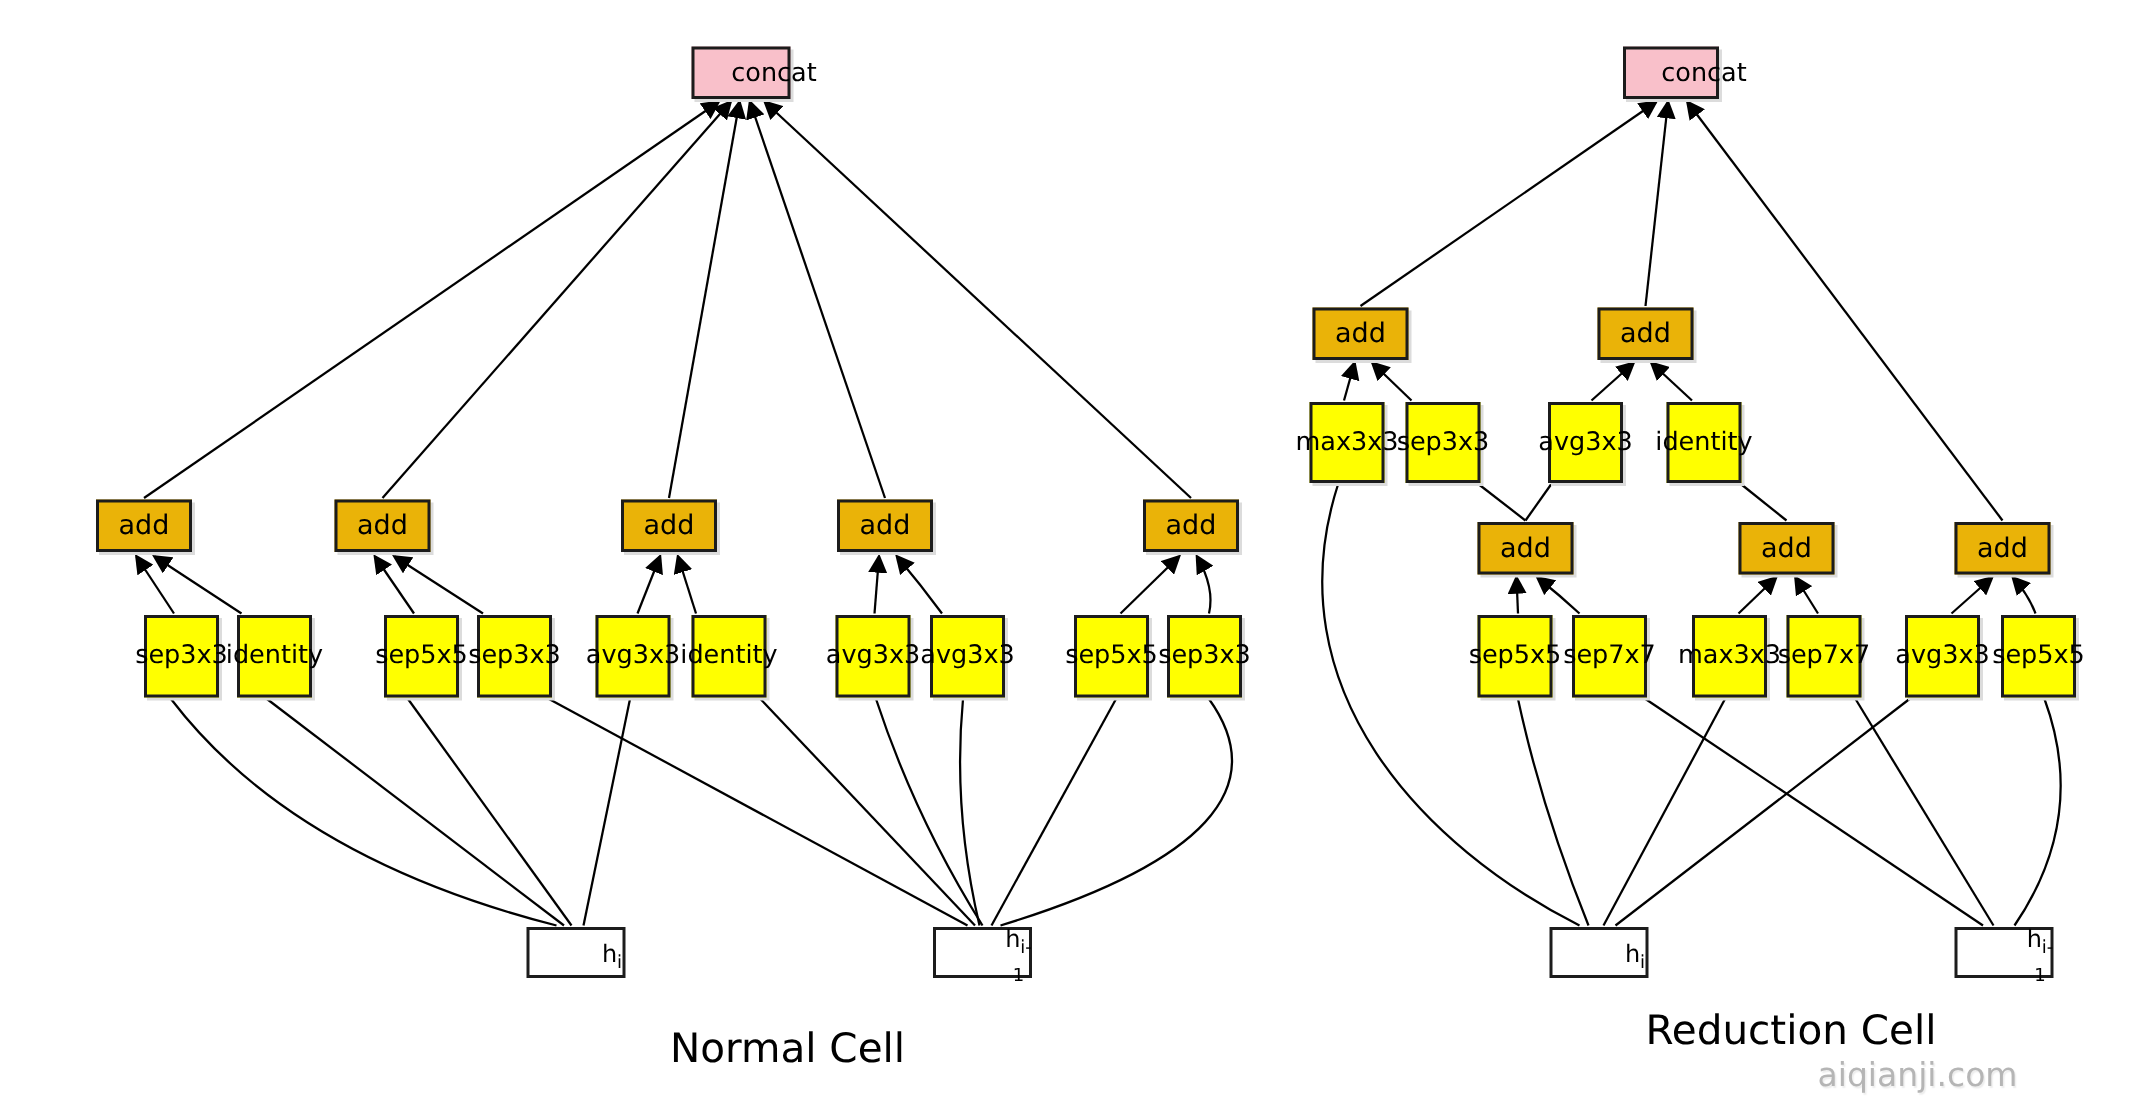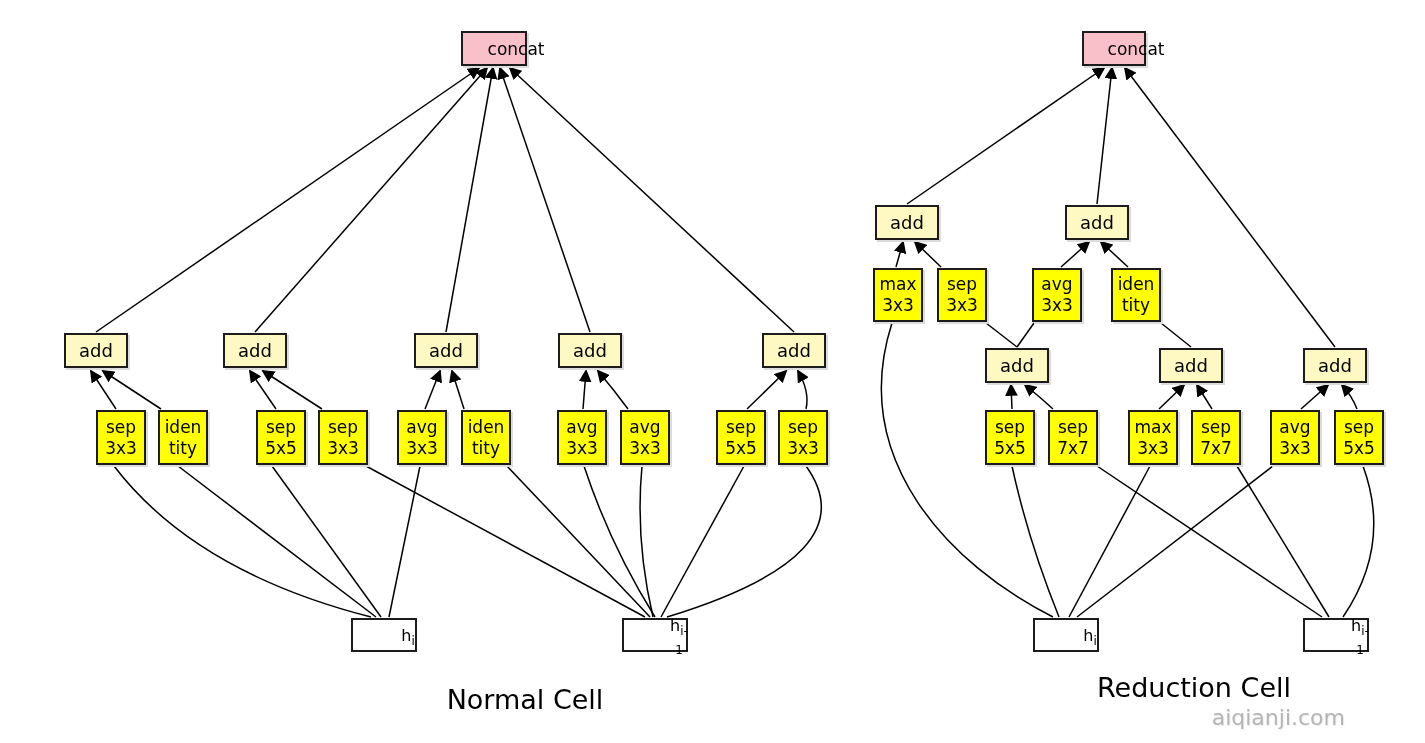--- a/index.html
+++ b/index.html
@@ -3,23 +3,23 @@
 <meta charset="utf-8">
 <style>
   html,body{margin:0;padding:0;background:#ffffff;}
   #canvas{position:relative;width:1425px;height:743px;background:#ffffff;overflow:hidden;
           font-family:"DejaVu Sans","Liberation Sans",sans-serif;}
   #edge-layer{position:absolute;left:0;top:0;width:1425px;height:743px;}
   .node{position:absolute;display:flex;align-items:center;justify-content:center;
         box-sizing:border-box;border:2px solid #1c1c1c;text-align:center;color:#000;
         box-shadow:2px 2px 0 #dcdcdc;}
   .concat{width:66px;height:35px;background:#f9c0ca;font-size:17px;padding-left:44px;}
-  .add{width:64px;height:35px;background:#fef9c3;font-size:18px;}
+  .add{width:64px;height:35px;background:#eab308;font-size:18px;}
   .op{width:50px;height:55px;background:#ffff00;font-size:17px;line-height:21px;
-      flex-direction:column;}
+      flex-direction:row;}
   .hbox{width:66px;height:34px;background:#ffffff;font-size:16px;box-shadow:none;padding-left:48px;}
   .hbox sub{font-size:12px;line-height:0;}
   .cell-title{position:absolute;width:300px;text-align:center;font-size:27px;color:#000000;}
   .watermark{position:absolute;width:180px;text-align:right;font-size:22px;color:#b5b5b5;
              text-shadow:1px 1px 1px #ececec;}
   path.edge{fill:none;stroke:#000;stroke-width:1.5;}
 </style>
 </head>
 <body>
 

